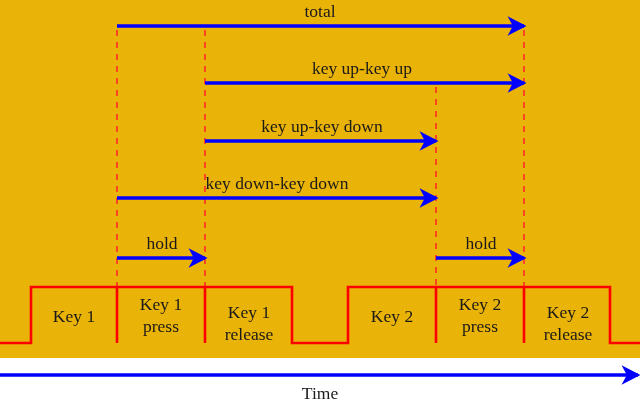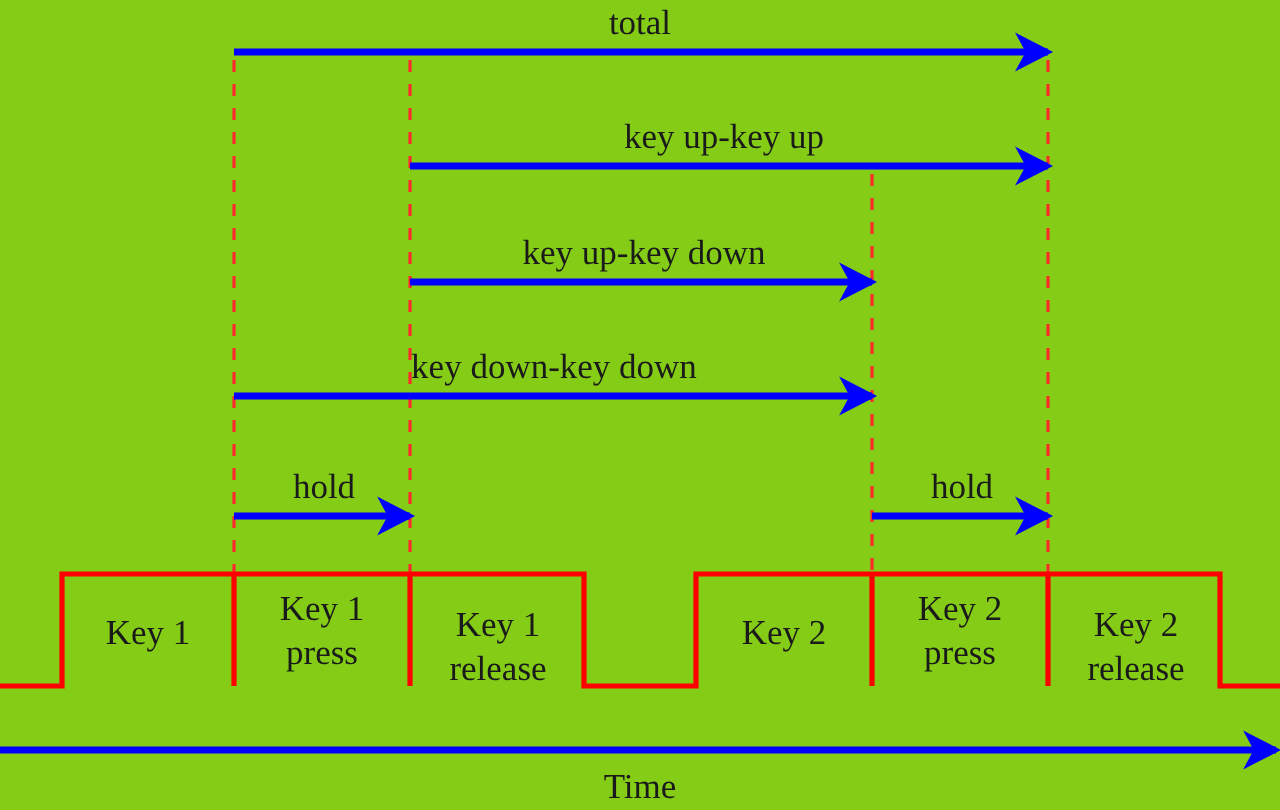--- a/index.html
+++ b/index.html
@@ -10,22 +10,22 @@
   }
   body {
     width: 640px;
     height: 405px;
     overflow: hidden;
     font-family: "Liberation Serif", "DejaVu Serif", serif;
   }
   #diagram-root {
     position: relative;
     width: 640px;
-    height: 405px;
-    background: #84cc16;
+    height: 358px;
+    background: #eab308;
   }
   svg#keystroke-diagram {
     display: block;
     width: 640px;
     height: 405px;
   }
   .measure-line {
     stroke-linecap: butt;
   }
   .event-marker {

